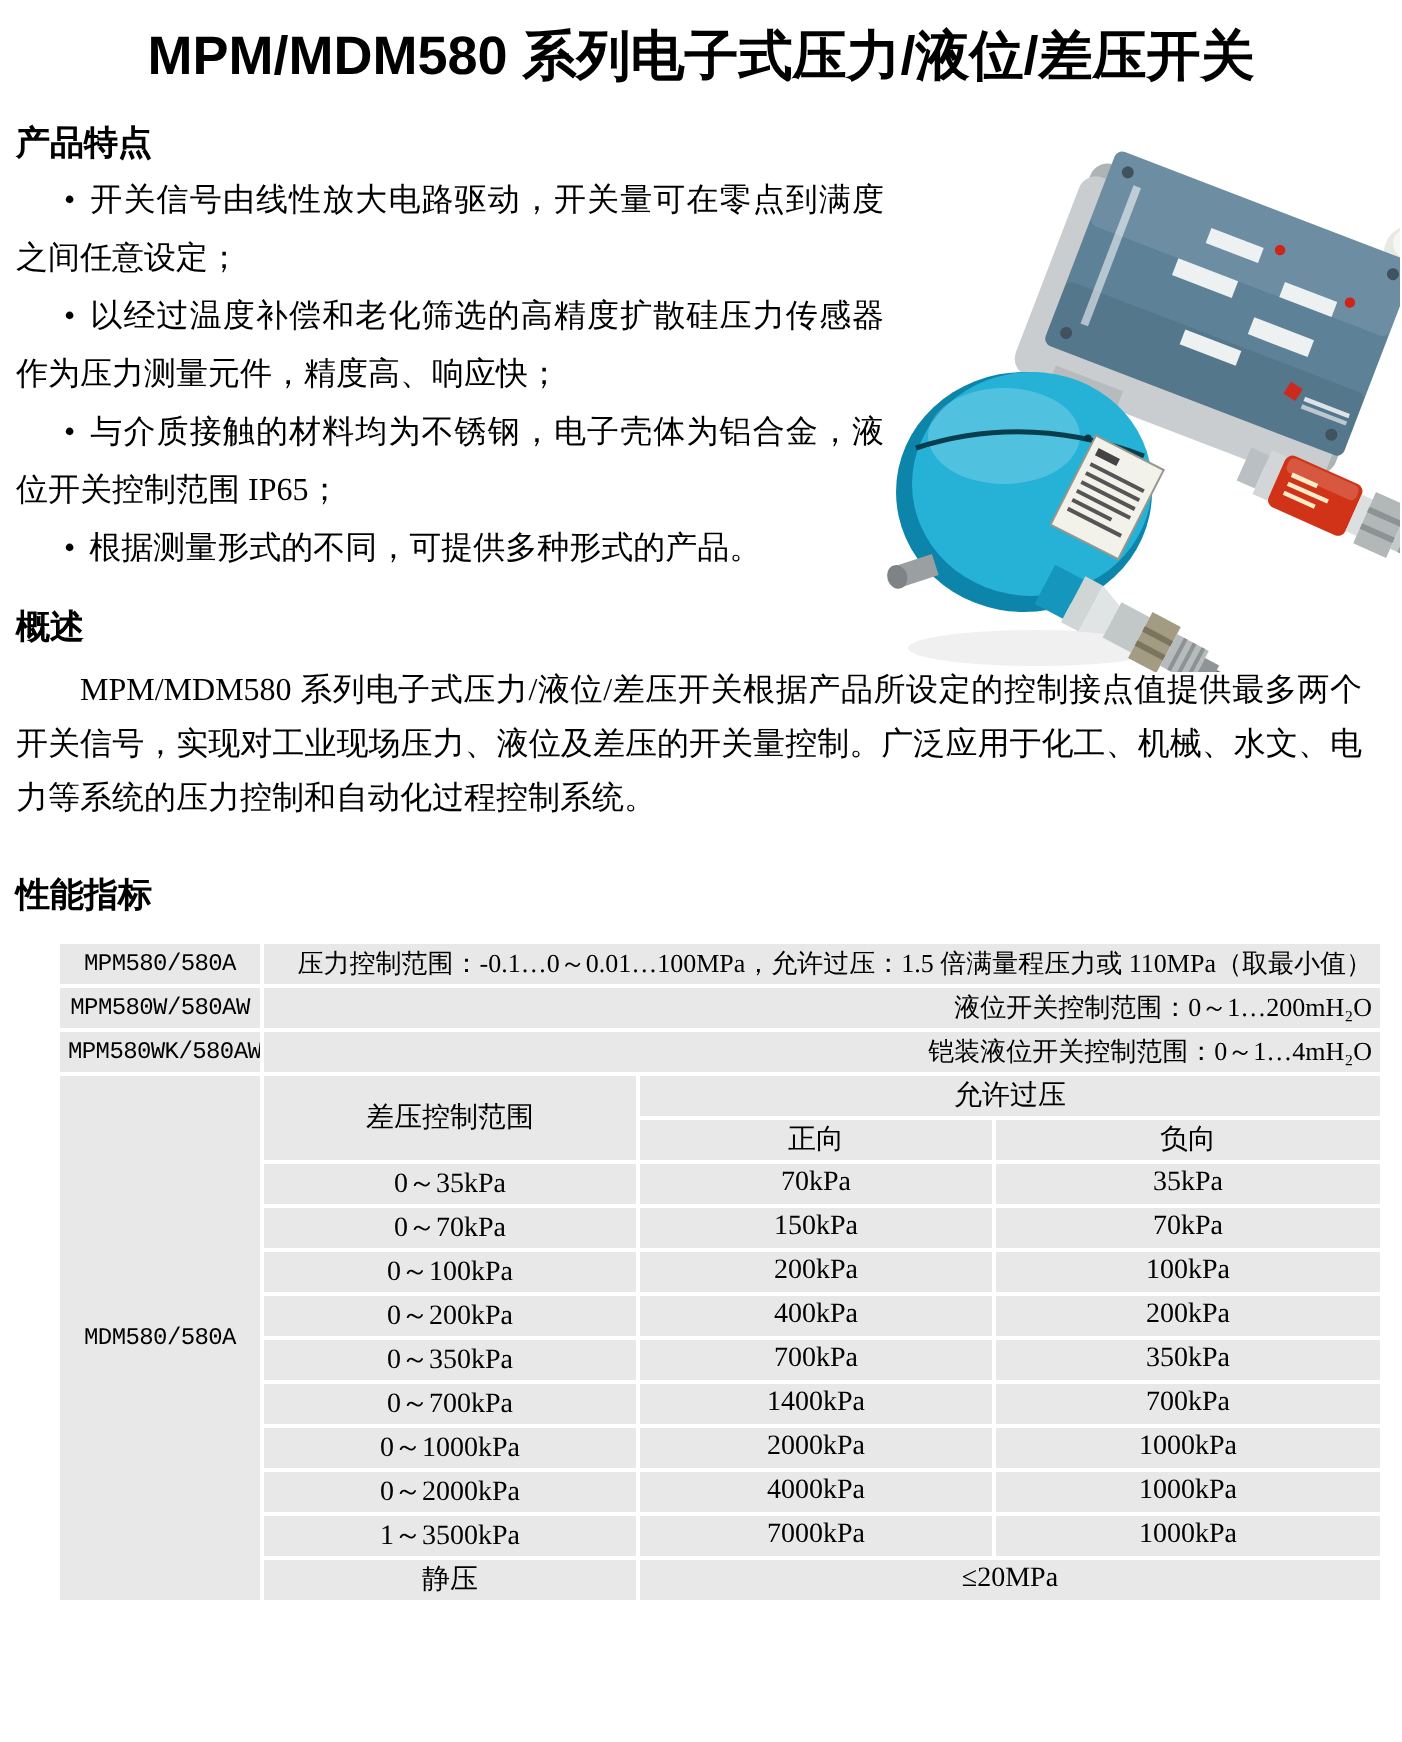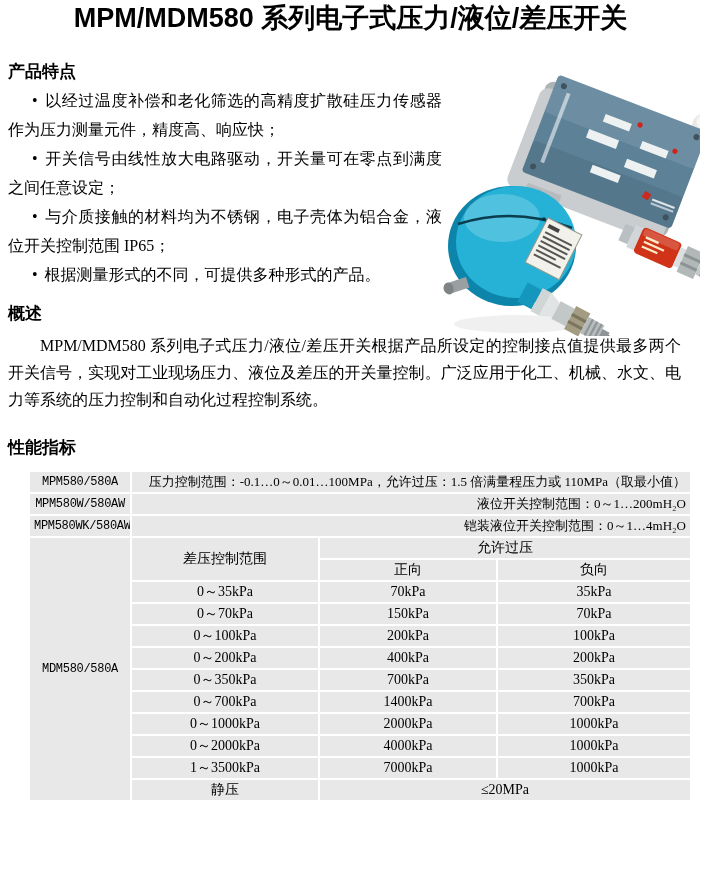--- a/index.html
+++ b/index.html
@@ -3,28 +3,28 @@
 <meta charset="utf-8">
 <style>
   html,body{margin:0;padding:0;background:#ffffff;}
   .page{
     position:relative;width:701px;height:871px;background:#ffffff;overflow:hidden;
     font-family:"Liberation Serif","DejaVu Serif",serif;color:#000;
   }
   .page-title{
     font-family:"Liberation Sans","DejaVu Sans",sans-serif;
     font-weight:bold;font-size:27px;line-height:36px;
-    text-align:center;margin:0;padding-top:0;
+    text-align:center;margin:0;padding-top:10px;
   }
   .section-heading{
     font-family:"Liberation Sans","DejaVu Sans",sans-serif;
     font-weight:bold;font-size:17px;line-height:21px;
     margin:0;padding-left:8px;
   }
-  .features{margin-top:25px;}
+  .features{margin-top:15px;}
   .features-text{
     width:434px;margin-left:8px;margin-top:4px;
     font-size:16px;line-height:29px;text-align:justify;
   }
   .bullet{margin:0;text-indent:1.5em;}
   .bullet-mark{margin-right:7px;}
   .product-photo{position:absolute;left:440px;top:74px;width:260px;height:262px;}
   .overview{margin-top:14px;}
   .overview-para{
     margin:8px 20px 0 8px;font-size:16px;line-height:27px;
@@ -50,22 +50,22 @@
 </head>
 <body>
 
 <div class="page">
 
   <h1 class="page-title">MPM/MDM580 系列电子式压力/液位/差压开关</h1>
 
   <section class="features">
     <h2 class="section-heading">产品特点</h2>
     <div class="features-text">
+      <p class="bullet"><span class="bullet-mark">•</span><span>开关信号由线性放大电路驱动，开关量可在零点到满度之间任意设定；</span></p>
       <p class="bullet"><span class="bullet-mark">•</span><span>以经过温度补偿和老化筛选的高精度扩散硅压力传感器作为压力测量元件，精度高、响应快；</span></p>
-      <p class="bullet"><span class="bullet-mark">•</span><span>开关信号由线性放大电路驱动，开关量可在零点到满度之间任意设定；</span></p>
       <p class="bullet"><span class="bullet-mark">•</span><span>与介质接触的材料均为不锈钢，电子壳体为铝合金，液位开关控制范围 IP65；</span></p>
       <p class="bullet"><span class="bullet-mark">•</span><span>根据测量形式的不同，可提供多种形式的产品。</span></p>
     </div>
   </section>
 
   <div class="product-photo">
     <svg viewBox="0 0 260 262" width="260" height="262">
 
       <g transform="rotate(21 175 80)">
 

